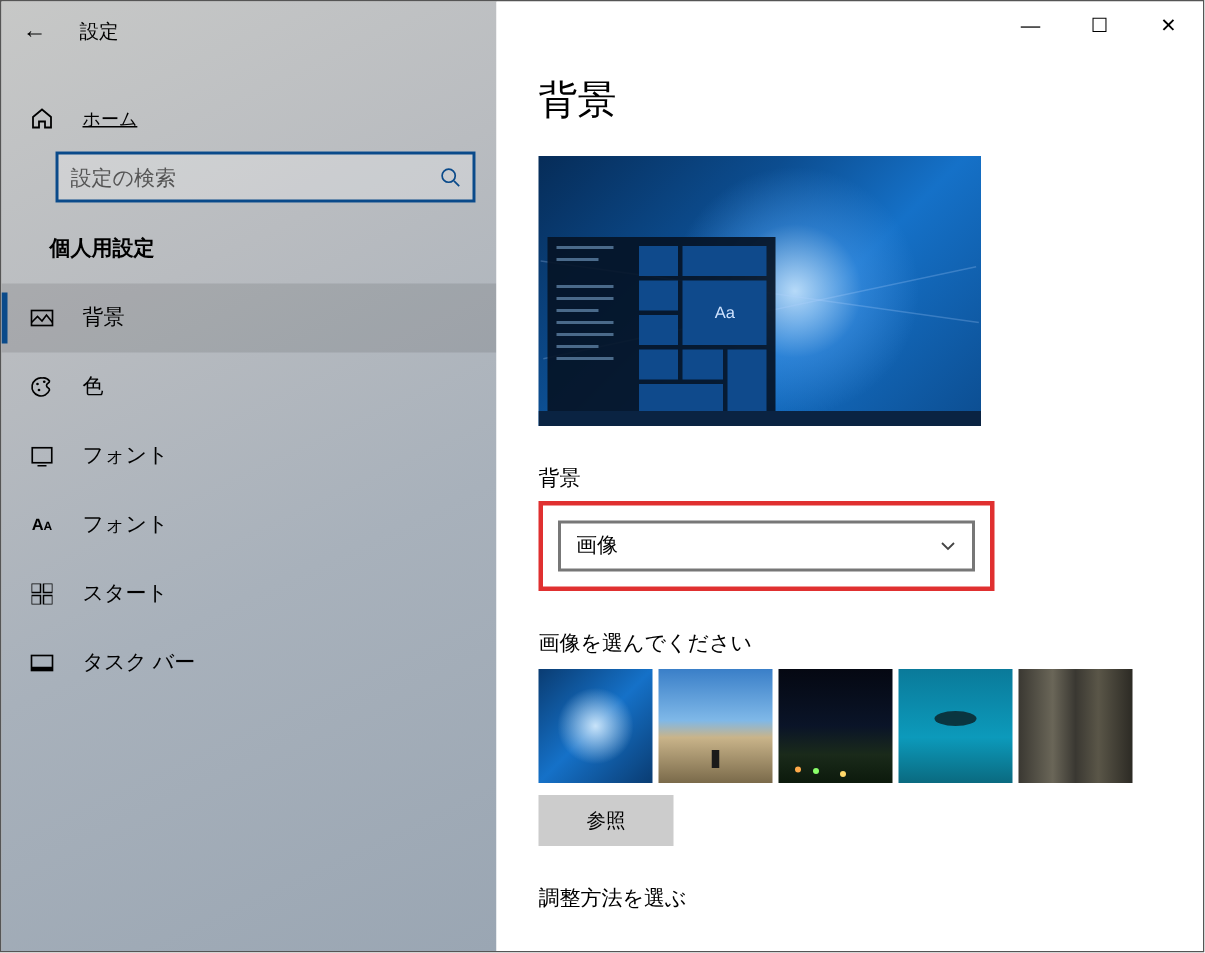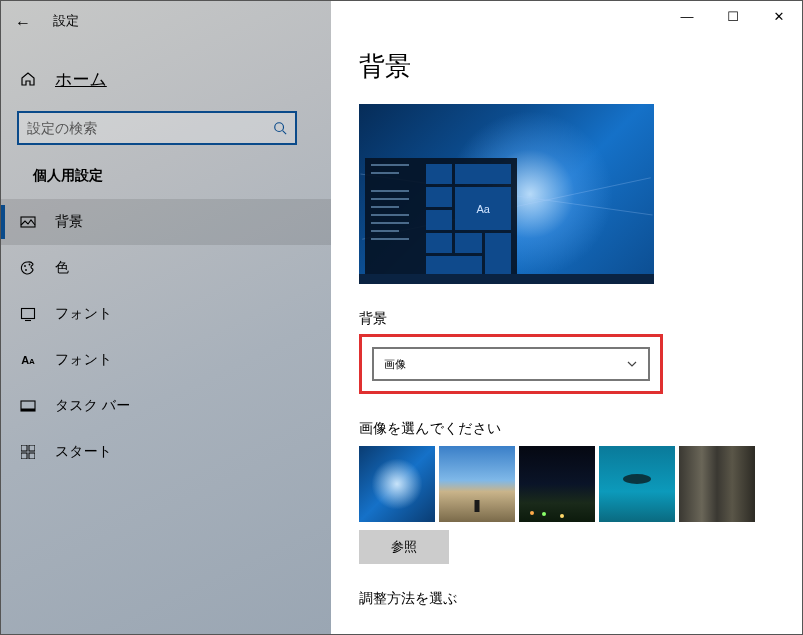--- a/index.html
+++ b/index.html
@@ -13,22 +13,22 @@
   background: linear-gradient(155deg, #c7c8c7 0%, #b9bcc0 30%, #a8b1bb 60%, #9aa6b3 100%);
   position: relative;
   padding-top: 0;
   overflow: hidden;
 }
 .sidebar-header { display: flex; align-items: center; height: 40px; padding: 0 14px; }
 .back-arrow { font-size: 16px; color: #000; cursor: pointer; }
 .sidebar-title { font-size: 13px; margin-left: 22px; color: #000; }
 .home-row { display: flex; align-items: center; height: 40px; padding: 0 18px; margin-top: 18px; }
 .home-row .icon { width: 18px; display: flex; justify-content: center; }
-.home-row .label { margin-left: 18px; font-size: 17px; color: #000; text-decoration: underline; }
-.search-wrap { padding: 0 16px; margin-top: 12px; }
+.home-row .label { margin-left: 18px; font-size: 12px; color: #000; text-decoration: underline; }
+.search-wrap { padding: 0 36px; margin-top: 2px; }
 .search-box { width: 280px; height: 34px; border: 2px solid #0a4a8a; background: rgba(255,255,255,0.25); display: flex; align-items: center; padding: 0 8px; }
 .search-box input { flex: 1; border: none; background: transparent; outline: none; font-size: 14px; color: #333; }
 .search-box input::placeholder { color: #555; }
 .search-icon { color: #0a4a8a; font-size: 14px; }
 .category { padding: 0 32px; margin-top: 22px; font-size: 14px; font-weight: 600; color: #000; }
 .nav { margin-top: 14px; }
 .nav-item { display: flex; align-items: center; height: 46px; padding: 0 18px; cursor: pointer; position: relative; }
 .nav-item .icon { width: 18px; height: 18px; display: flex; justify-content: center; align-items: center; color: #000; }
 .nav-item .label { margin-left: 18px; font-size: 14px; color: #000; }
 .nav-item.active { background: rgba(0,0,0,0.10); }
@@ -56,21 +56,21 @@
 .preview .tile { background: #0f4a8c; }
 .preview .tile.big { grid-column: span 2; grid-row: span 2; display: flex; align-items: center; justify-content: center; color: #cfe3ff; font-size: 11px; }
 .preview .tile.wide { grid-column: span 2; }
 .preview .tile.tall { grid-row: span 2; }
 
 .section-label { font-size: 14px; color: #000; margin-top: 26px; margin-bottom: 6px; }
 
 
 .highlight-box { border: 3px solid #e03030; padding: 10px; width: 304px; }
 .dropdown { width: 278px; height: 34px; border: 2px solid #777; display: flex; align-items: center; padding: 0 10px; justify-content: space-between; background: #fff; cursor: pointer; }
-.dropdown .dd-label { font-size: 11px; color: #000; }
+.dropdown .dd-label { font-size: 14px; color: #000; }
 .dropdown .chev { font-size: 12px; color: #444; }
 
 
 .thumbs { display: flex; gap: 4px; margin-top: 8px; }
 .thumb { width: 76px; height: 76px; cursor: pointer; position: relative; overflow: hidden; }
 .thumb.win { background: linear-gradient(135deg, #0a3c72 0%, #1571c8 50%, #0a3c72 100%); }
 .thumb.win::after { content: ""; position: absolute; left: 50%; top: 50%; width: 60px; height: 60px; transform: translate(-50%,-50%); background: radial-gradient(circle, rgba(220,240,255,0.9) 0%, transparent 60%); }
 .thumb.beach { background: linear-gradient(to bottom, #3a7fc8 0%, #7fb8e8 45%, #c9b48a 60%, #7a6a4a 100%); }
 .thumb.beach::after { content:""; position:absolute; bottom:10px; left:50%; width:5px; height:12px; background:#1a1a1a; transform:translateX(-50%);}
 .thumb.night { background: linear-gradient(to bottom, #050812 0%, #0a1428 50%, #1a2a1a 75%, #0c1a0c 100%); }
@@ -148,37 +148,37 @@
         <span class="label">フォント</span>
       </div>
       <div class="nav-item">
         <span class="icon">
           <span style="font-size:11px;font-weight:600;">A<span style="font-size:8px;">A</span></span>
         </span>
         <span class="label">フォント</span>
       </div>
       <div class="nav-item">
         <span class="icon">
-          <svg width="16" height="16" viewBox="0 0 16 16">
-              <rect x="1" y="3" width="14" height="10" fill="none" stroke="#000" stroke-width="1.1"></rect>
-              <rect x="1" y="10.5" width="14" height="2.5" fill="#000"></rect>
-            </svg>
-        </span>
-        <span class="label">タスク バー</span>
-      </div>
-      <div class="nav-item">
-        <span class="icon">
           <svg width="14" height="14" viewBox="0 0 14 14">
               <rect x="0" y="0" width="6" height="6" fill="none" stroke="#000"></rect>
               <rect x="8" y="0" width="6" height="6" fill="none" stroke="#000"></rect>
               <rect x="0" y="8" width="6" height="6" fill="none" stroke="#000"></rect>
               <rect x="8" y="8" width="6" height="6" fill="none" stroke="#000"></rect>
             </svg>
         </span>
         <span class="label">スタート</span>
+      </div>
+      <div class="nav-item">
+        <span class="icon">
+          <svg width="16" height="16" viewBox="0 0 16 16">
+              <rect x="1" y="3" width="14" height="10" fill="none" stroke="#000" stroke-width="1.1"></rect>
+              <rect x="1" y="10.5" width="14" height="2.5" fill="#000"></rect>
+            </svg>
+        </span>
+        <span class="label">タスク バー</span>
       </div>
     </div>
   </div>
 
   <div class="main">
     <div class="titlebar">
       <div class="tb-btn">—</div>
       <div class="tb-btn">☐</div>
       <div class="tb-btn">✕</div>
     </div>

